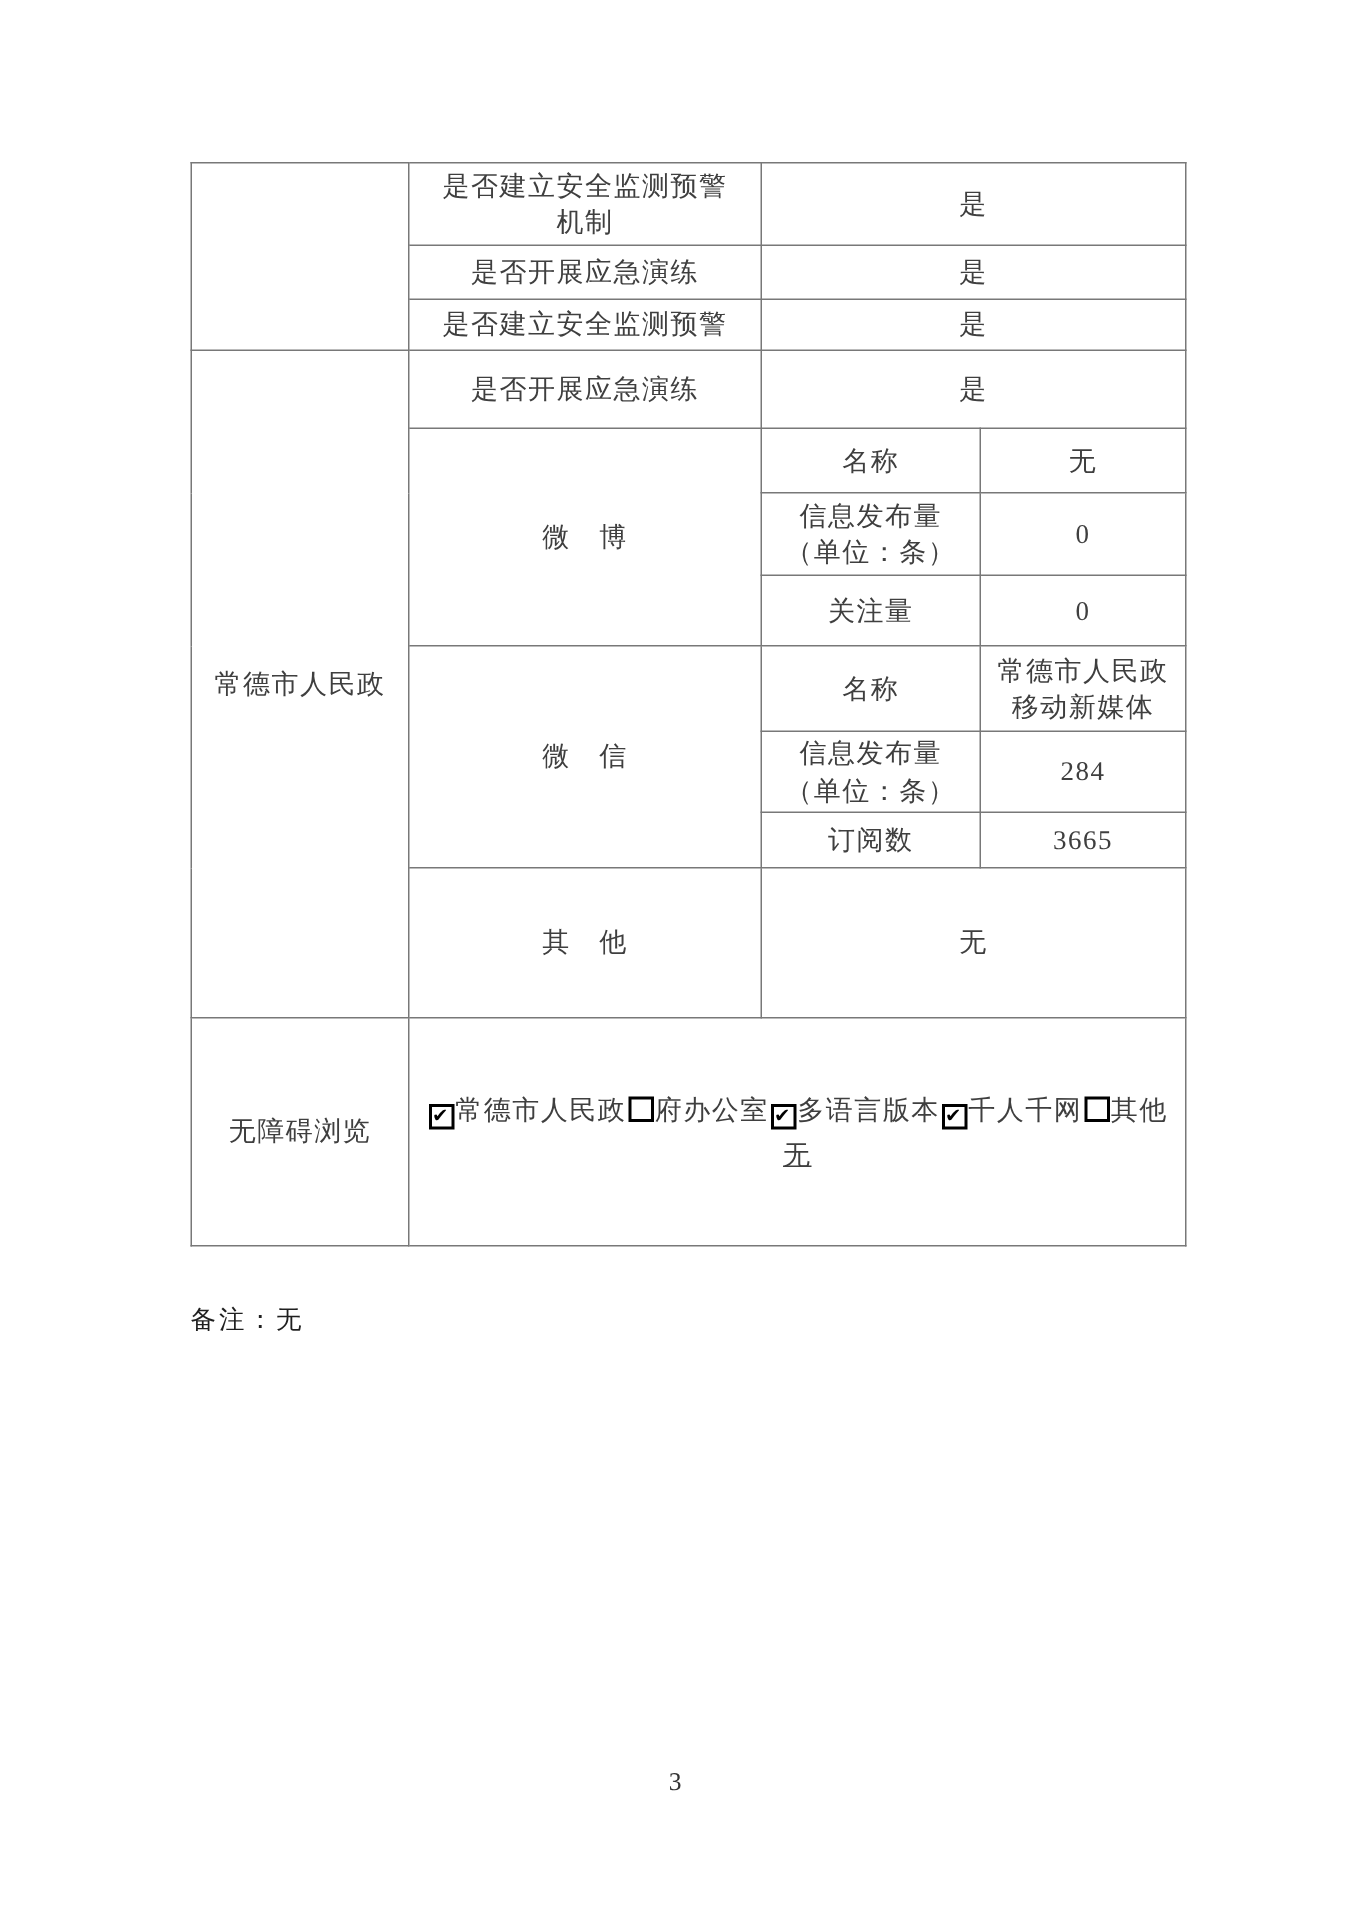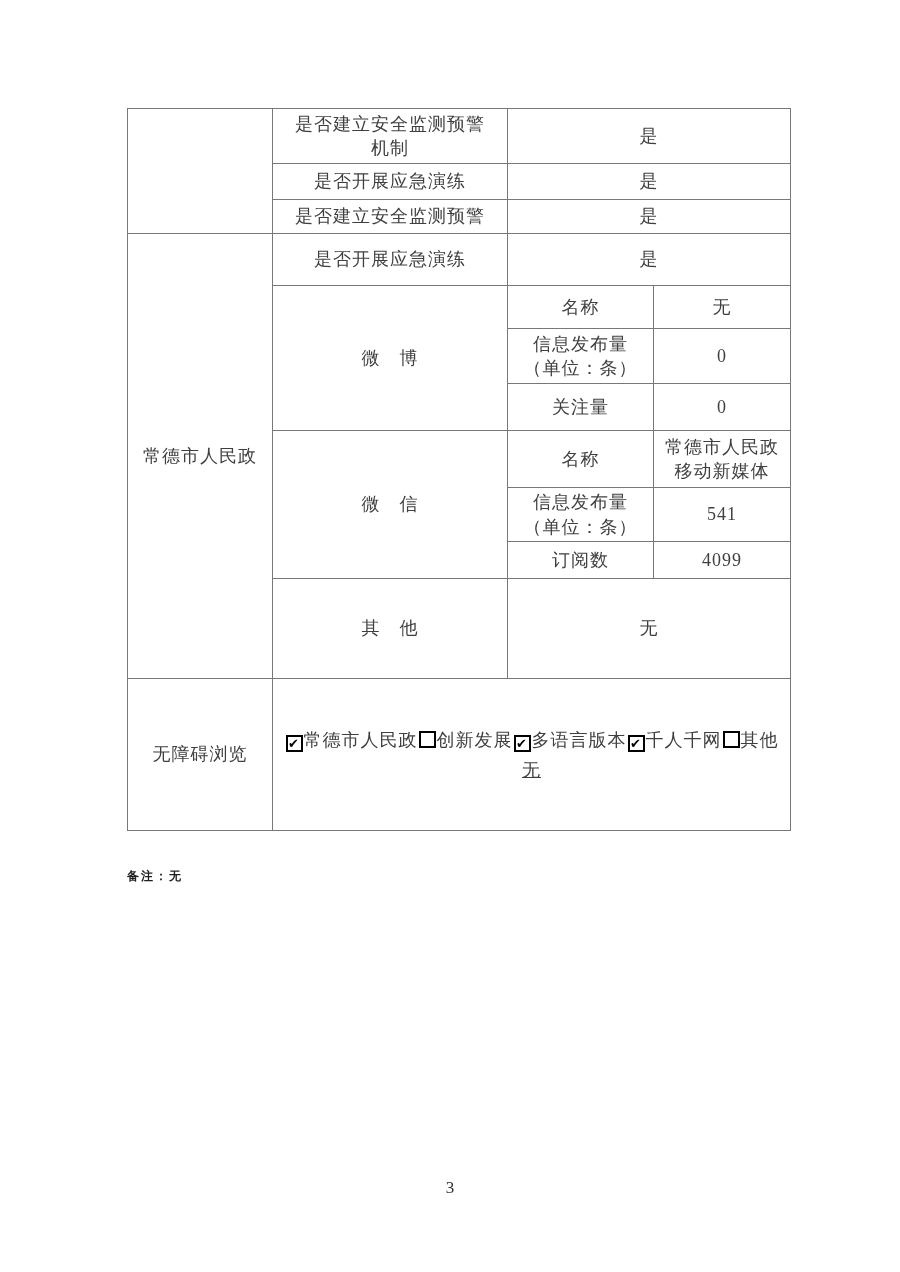--- a/index.html
+++ b/index.html
@@ -64,22 +64,22 @@
   .inno-other {
     text-decoration: underline;
     line-height: 28px;
     display: inline-block;
     margin-top: 2px;
   }
   .remark {
     position: absolute;
     left: 127px;
     top: 868px;
-    font-size: 12px;
-    font-weight: bold;
+    font-size: 17px;
+    font-weight: normal;
     color: #1f1f1f;
     letter-spacing: 2px;
   }
   .page-number {
     position: absolute;
     left: 0;
     top: 1178px;
     width: 900px;
     text-align: center;
     font-size: 17px;
@@ -136,35 +136,35 @@
     </tr>
     <tr style="height:57px">
       <td rowspan="3">微　信</td>
       <td>名称</td>
       <td class="ml">常德市人民政
 移动新媒体</td>
     </tr>
     <tr style="height:54px">
       <td class="ml">信息发布量
 （单位：条）</td>
-      <td>541</td>
+      <td>284</td>
     </tr>
     <tr style="height:37px">
       <td>订阅数</td>
-      <td>4099</td>
+      <td>3665</td>
     </tr>
     <tr style="height:100px">
       <td>其　他</td>
       <td colspan="2">无</td>
     </tr>
 
     <tr style="height:152px">
       <td>无障碍浏览</td>
       <td colspan="3" class="inno-cell">
-        <div class="inno-line"><span class="cb">✔</span><span>常德市人民政</span><span class="cb"></span><span>创新发展</span><span class="cb">✔</span><span>多语言版本</span><span class="cb">✔</span><span>千人千网</span><span class="cb"></span><span>其他</span></div>
+        <div class="inno-line"><span class="cb">✔</span><span>常德市人民政</span><span class="cb"></span><span>府办公室</span><span class="cb">✔</span><span>多语言版本</span><span class="cb">✔</span><span>千人千网</span><span class="cb"></span><span>其他</span></div>
         <span class="inno-other">无</span>
       </td>
     </tr>
   </tbody>
     </table>
 
   <div class="remark">备注：无</div>
 
   <div class="page-number">3</div>
 

